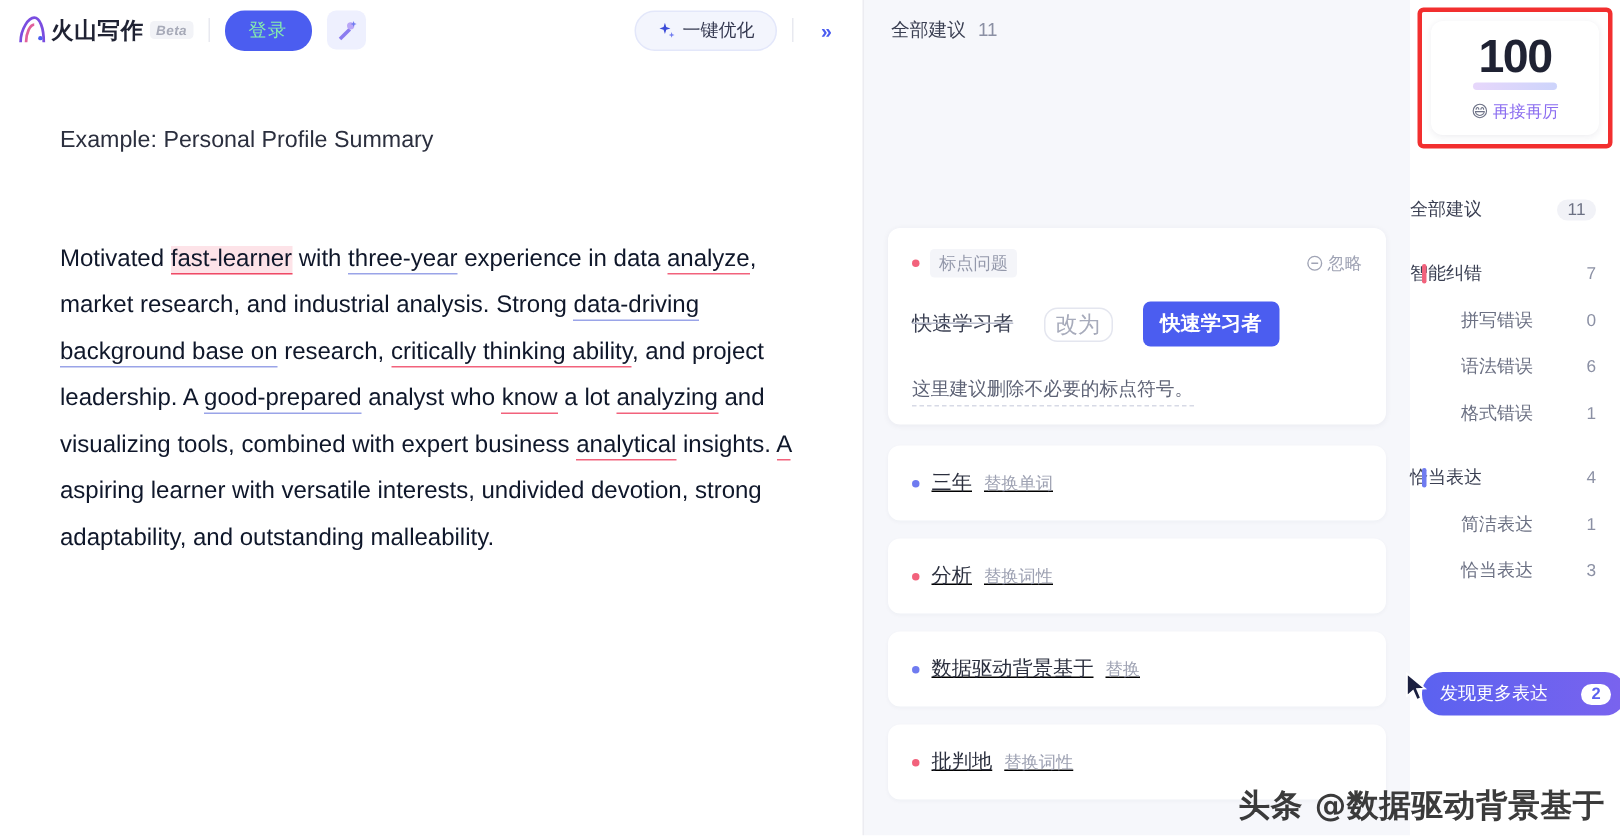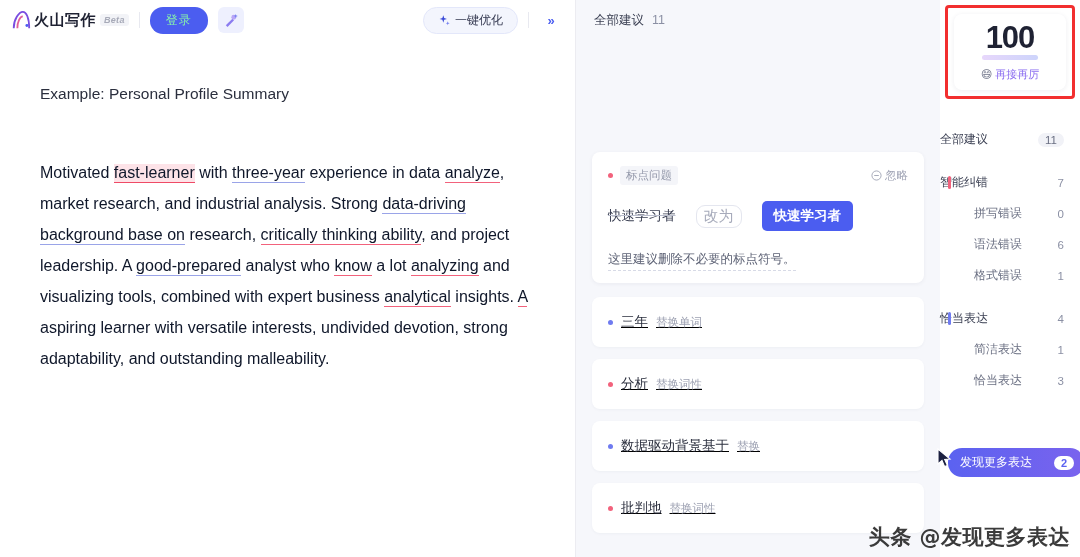--- a/index.html
+++ b/index.html
@@ -399,14 +399,14 @@
       <svg class="cursor-ic" width="18" height="22" viewBox="0 0 18 22">
         <path d="M2 1 L2 16 L6 12.5 L8.6 18.6 L11.3 17.4 L8.7 11.4 L14 11 Z" fill="#1b2040" stroke="#ffffff" stroke-width="1.1"></path>
       </svg>
       <div class="discover-btn">
         <span>发现更多表达</span>
         <span class="discover-count">2</span>
       </div>
     </div>
   </div>
 
-  <div class="watermark">头条 @发现更多表达</div>
+  <div class="watermark">头条 @数据驱动背景基于</div>
 </div>
 
 </body></html>

